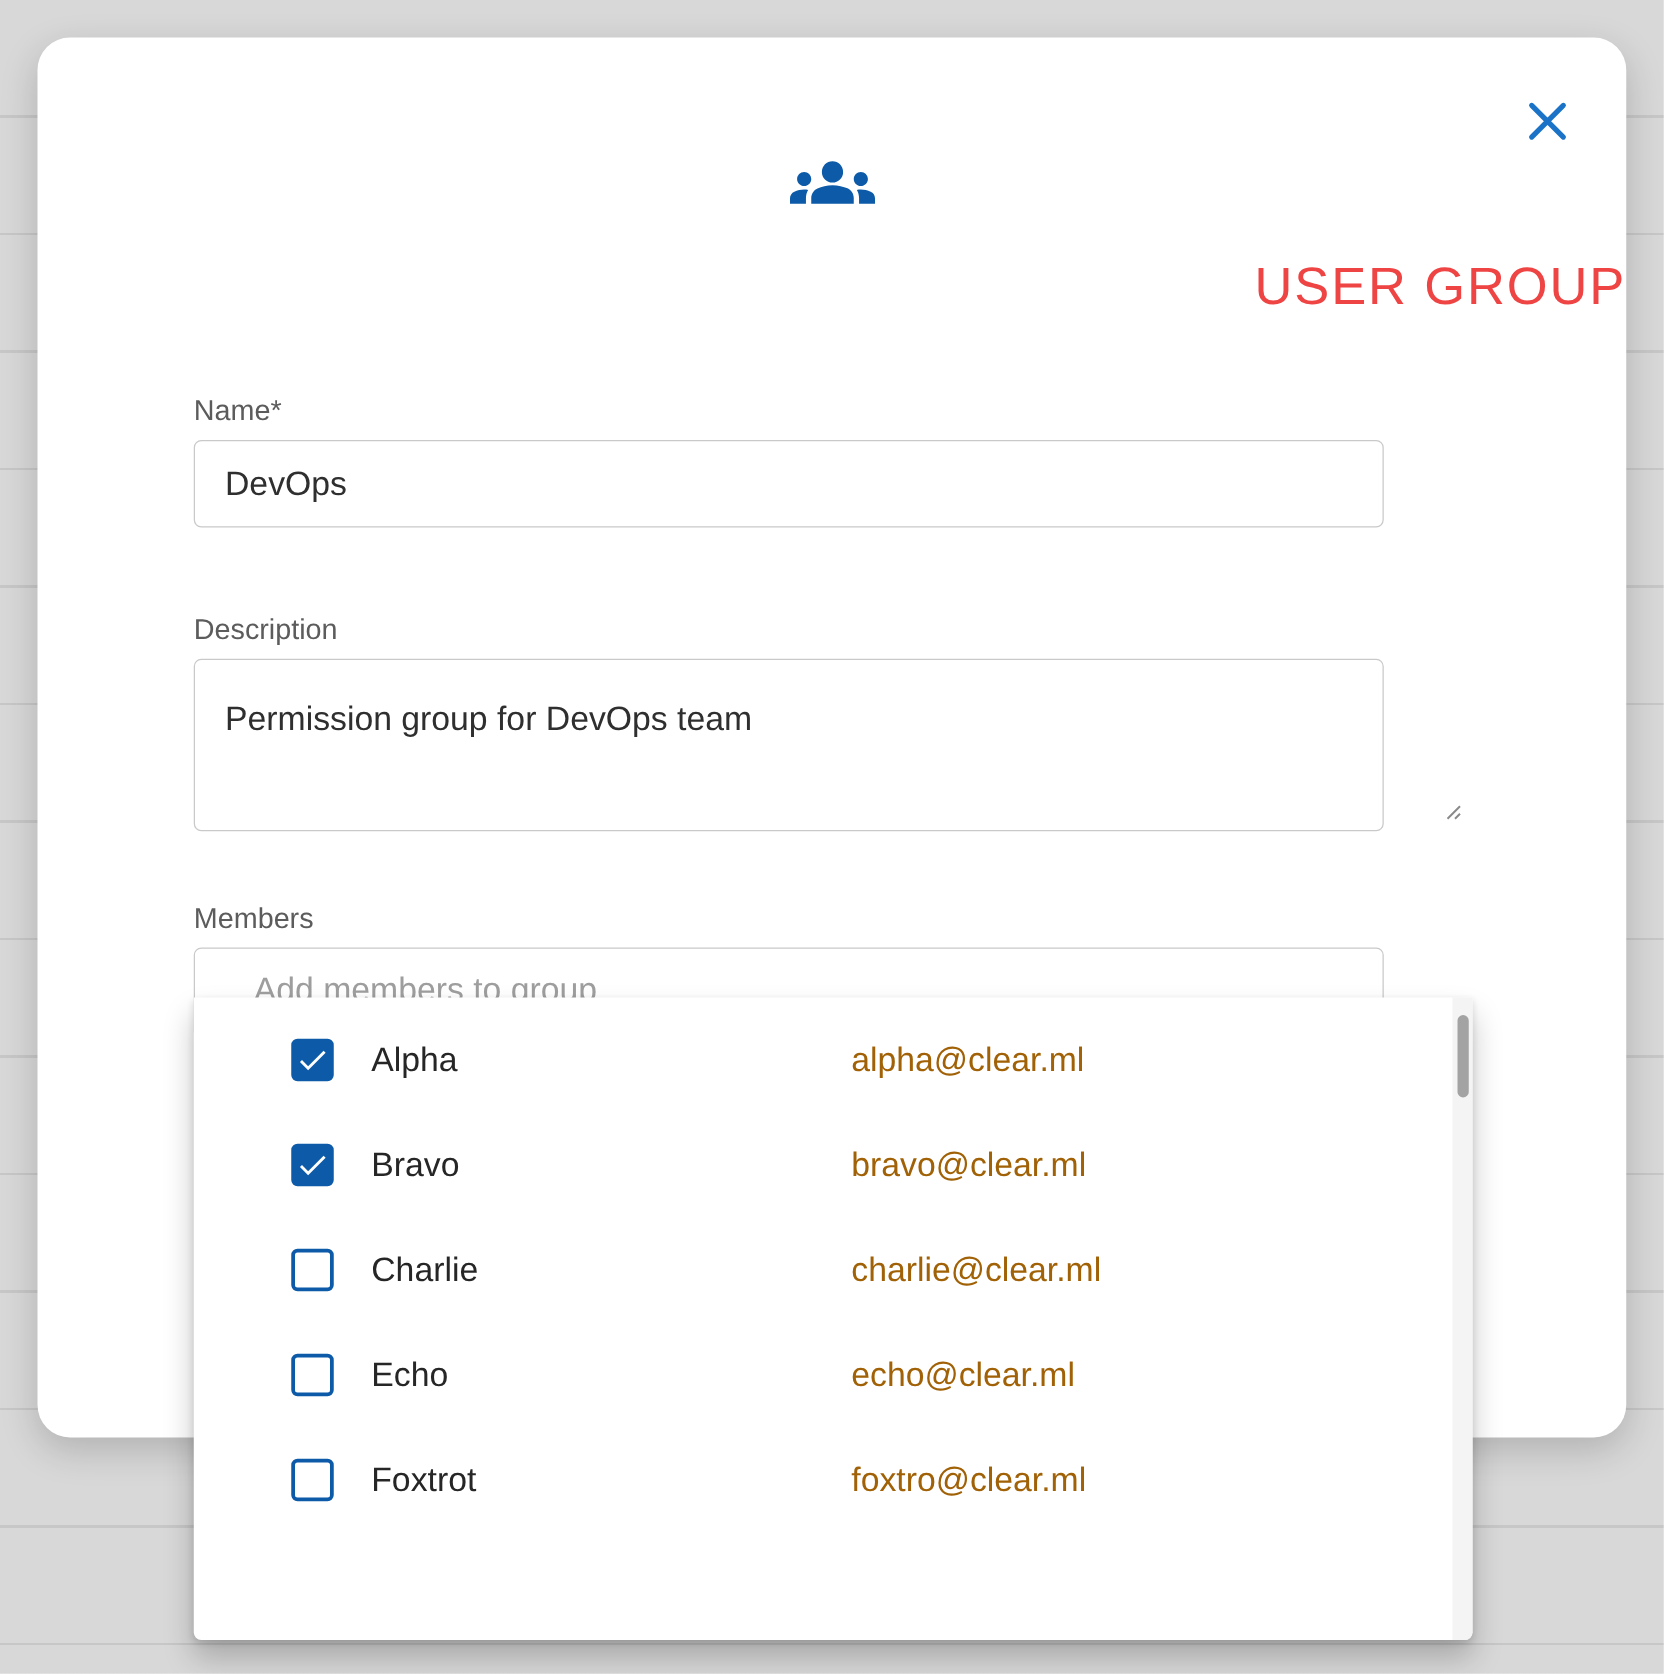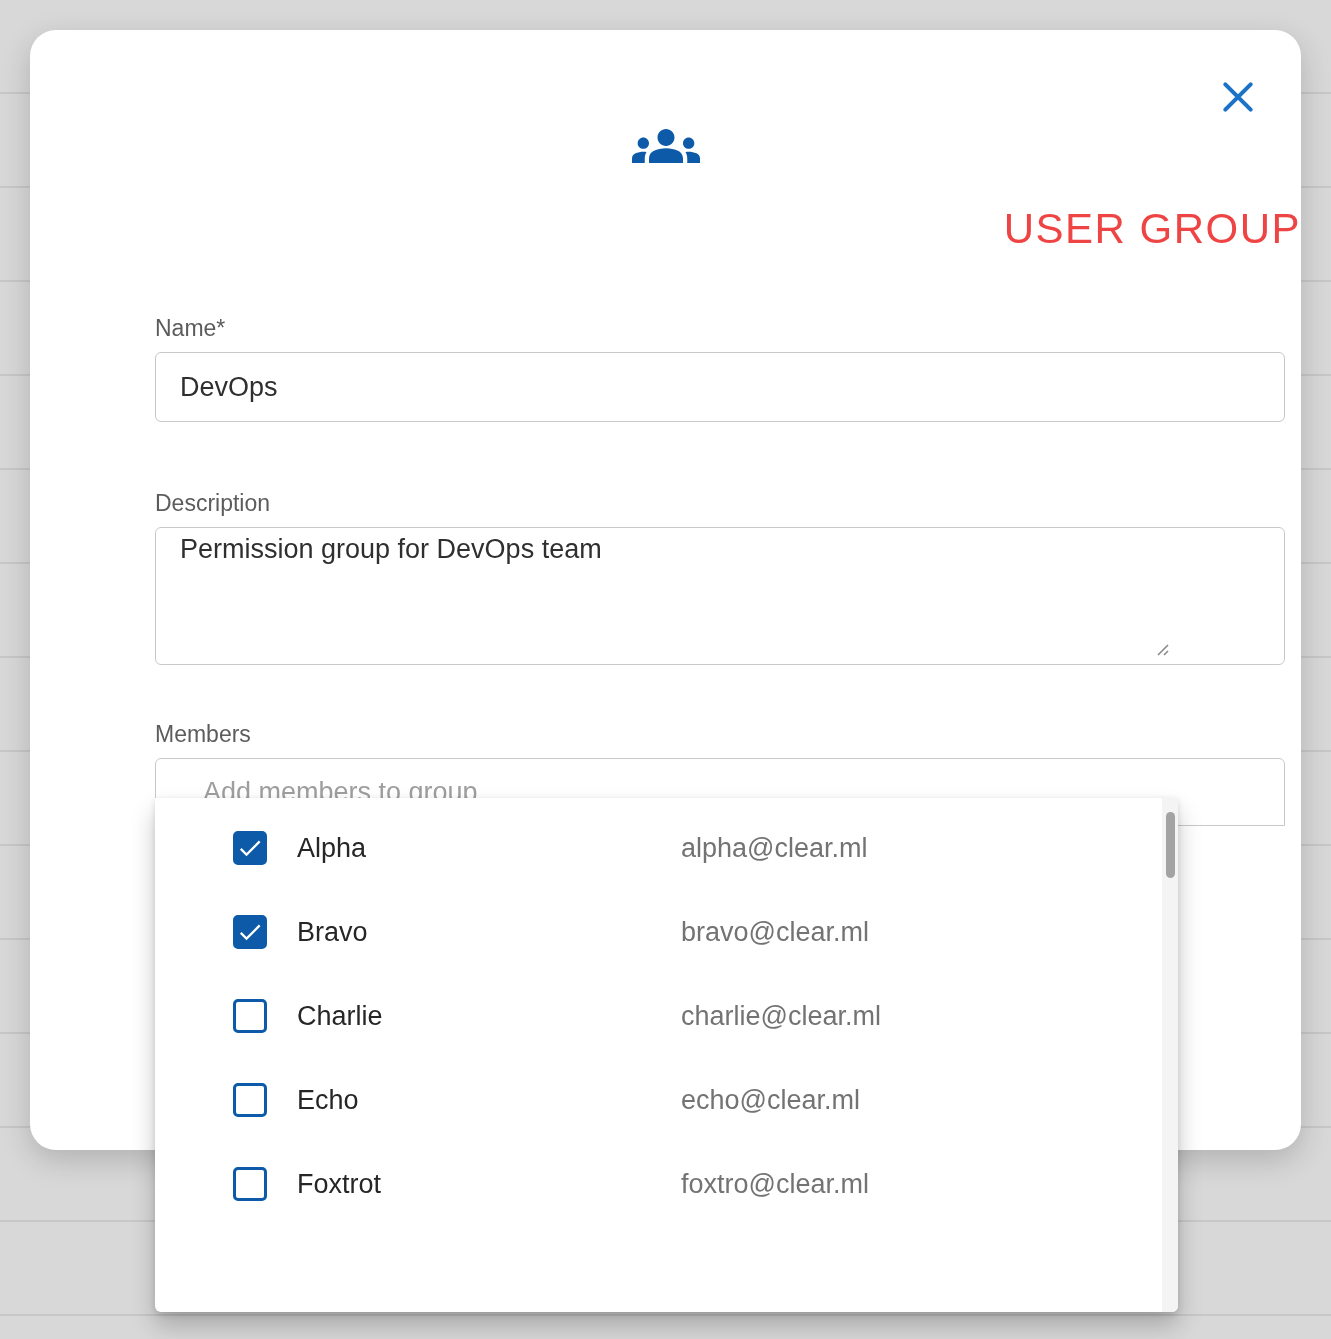--- a/index.html
+++ b/index.html
@@ -58,37 +58,37 @@
   }
 
   .field-label {
     font-size: 23px;
     color: #5c5c5c;
     margin-bottom: 10px;
     display: block;
   }
 
   .text-input, .text-area {
-    width: 1130px;
+    width: 952px;
     border: 1px solid #c9c9c9;
     border-radius: 6px;
     font-family: "Liberation Sans", sans-serif;
     font-size: 27px;
     color: #2f2f2f;
     padding: 0 24px;
     background: #fff;
     outline: none;
   }
   .text-input { height: 70px; }
   .text-input::placeholder { color: #9e9e9e; }
 
   .textarea-wrap { position: relative; width: 1023px; }
   .text-area {
     height: 138px;
-    padding-top: 4px;
+    padding-top: 30px;
     resize: none;
     display: block;
     line-height: 1.3;
   }
   .resize-handle {
     position: absolute;
     right: 8px; bottom: 8px;
     width: 18px; height: 18px;
     cursor: nwse-resize;
   }
@@ -134,21 +134,21 @@
   .checkbox.checked svg { display: block; }
 
   .member-name {
     margin-left: 30px;
     width: 384px;
     font-size: 27px;
     color: #262626;
   }
   .member-email {
     font-size: 27px;
-    color: #737373;
+    color: #a16207;
   }
 
   .scrollbar-track {
     position: absolute;
     top: 0; right: 0;
     width: 16px; height: 100%;
     background: #f4f4f4;
     border-radius: 0 0 6px 0;
   }
   .scrollbar-thumb {

